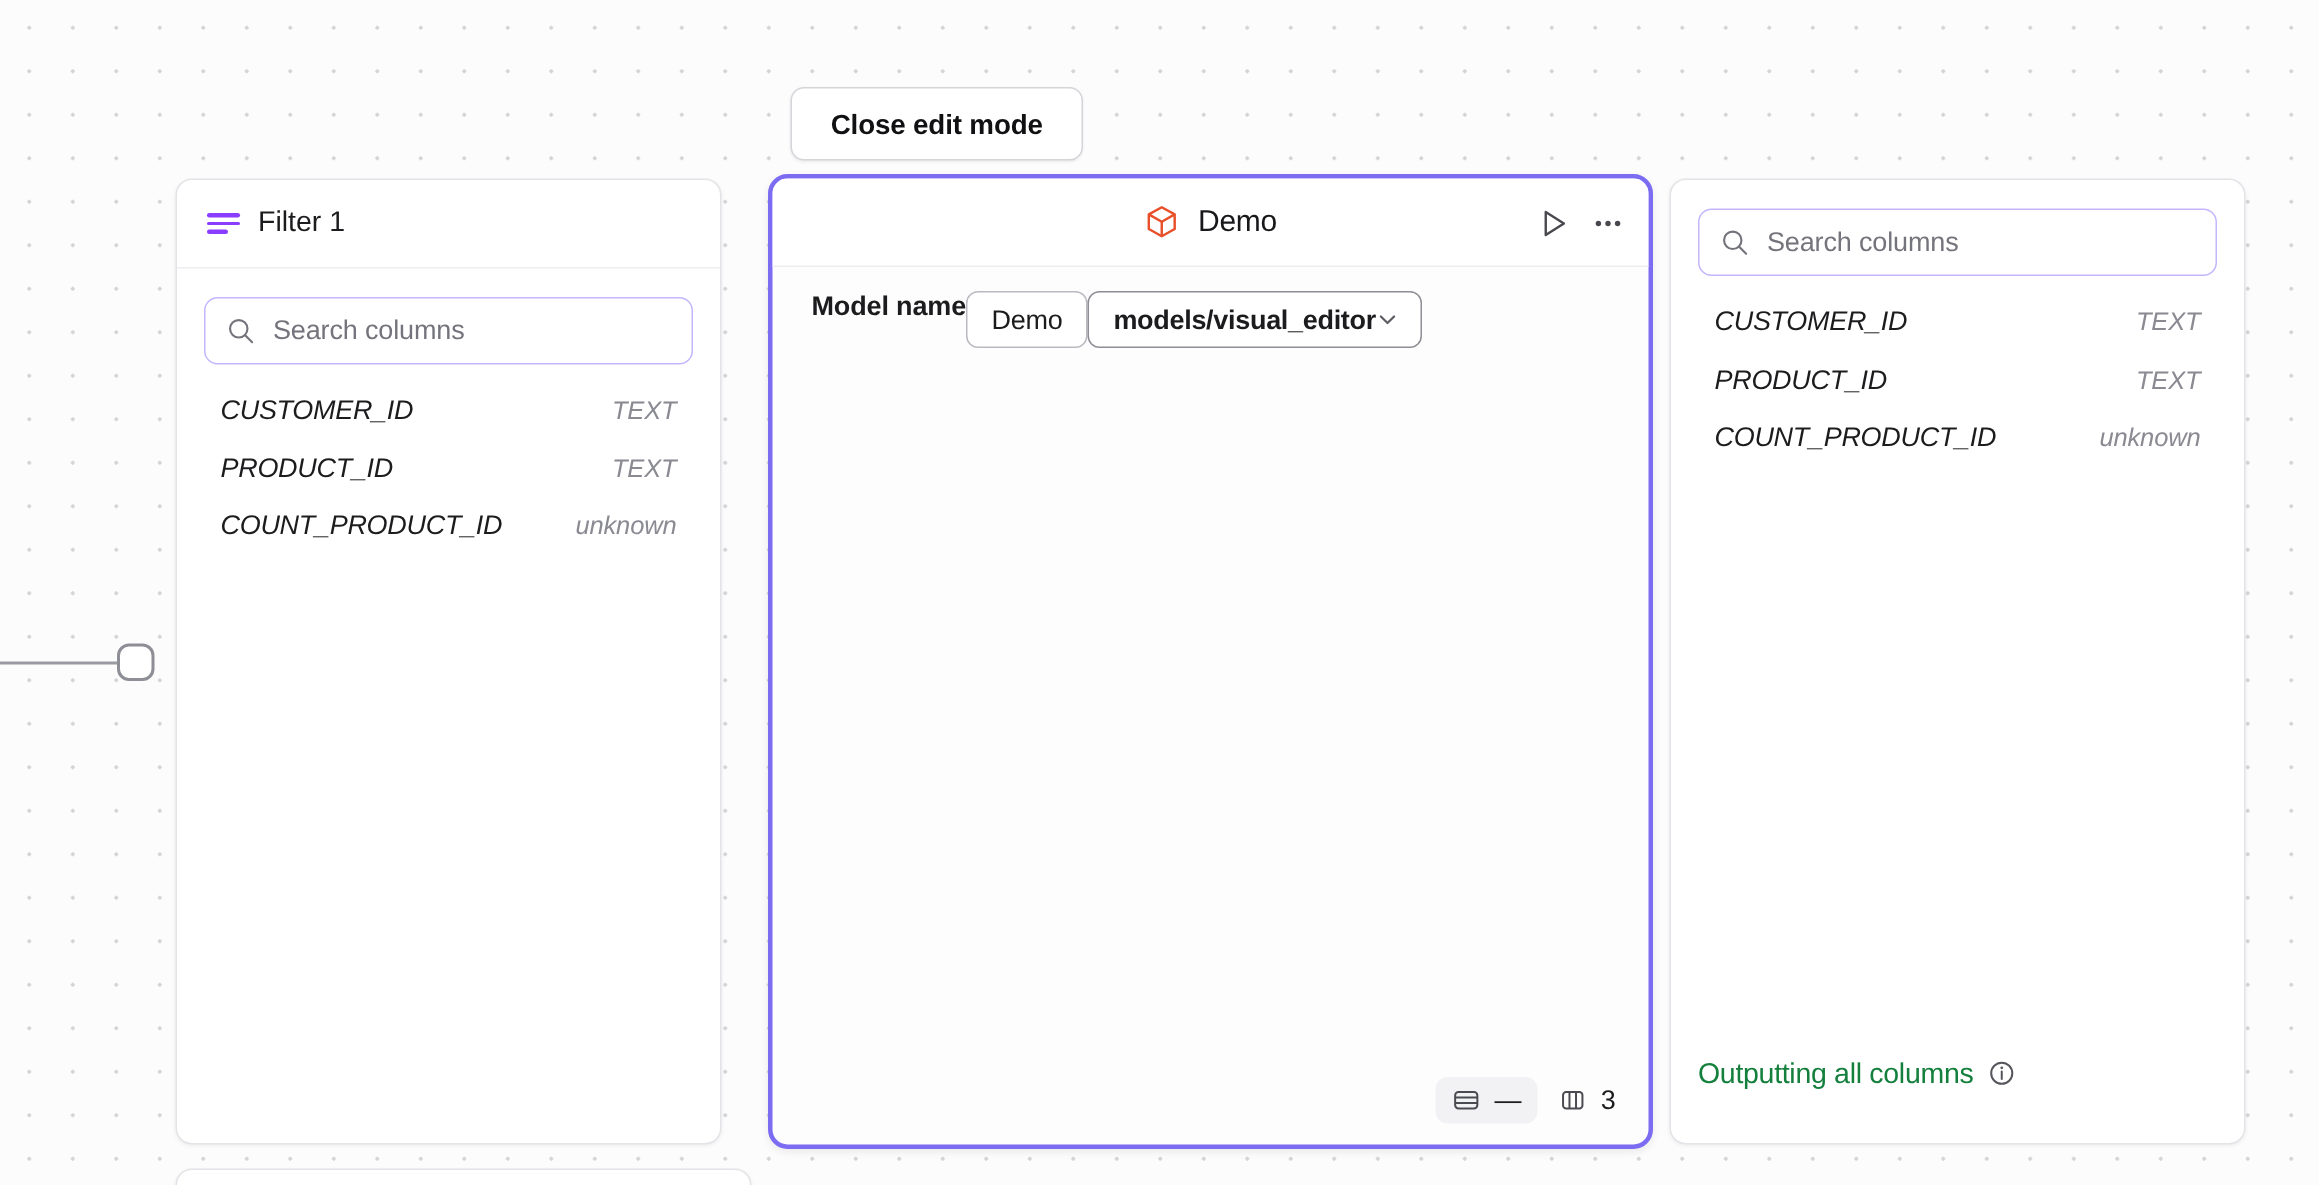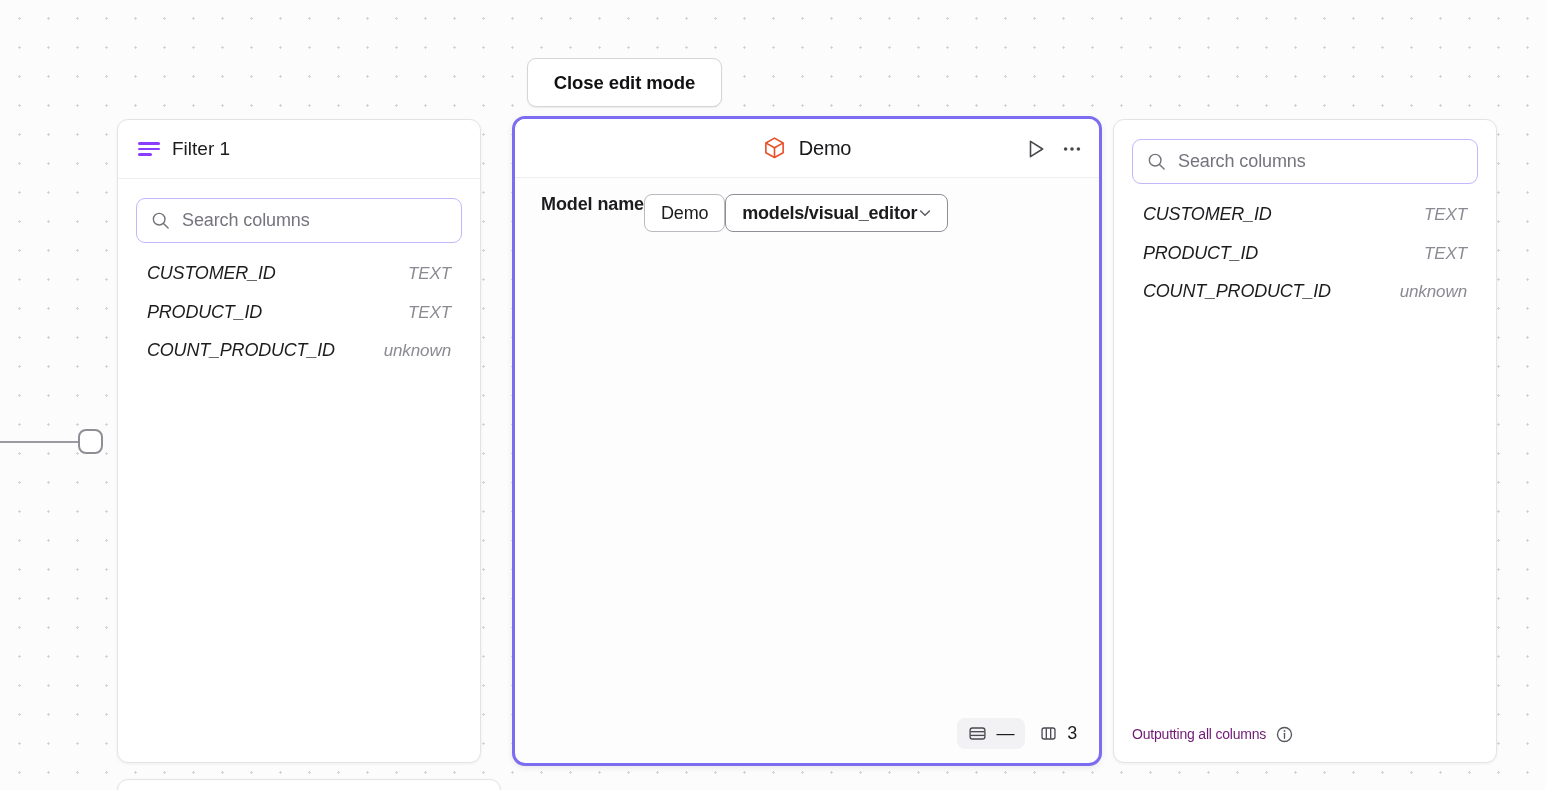--- a/index.html
+++ b/index.html
@@ -221,25 +221,24 @@
   .footer-group { display: flex; align-items: center; gap: 9px; }
   .footer-count { font-size: 18px; color: #1c1c1e; letter-spacing: -0.2px; }
 
   
   #output-panel { left: 1113px; top: 119px; width: 384px; height: 644px; }
   #output-panel .panel-header { font-size: 19px; }
   .output-footer {
     flex: 0 0 56px;
     height: 56px;
     display: flex;
-    align-items: center;
     gap: 9px;
     padding: 0 18px;
-    font-size: 14px;
-    color: #701a75;
+    font-size: 19px;
+    color: #15803d;
     letter-spacing: -0.2px;
   }
 
   
   #bottom-panel {
     position: absolute;
     left: 117px;
     top: 779px;
     width: 384px;
     height: 60px;

